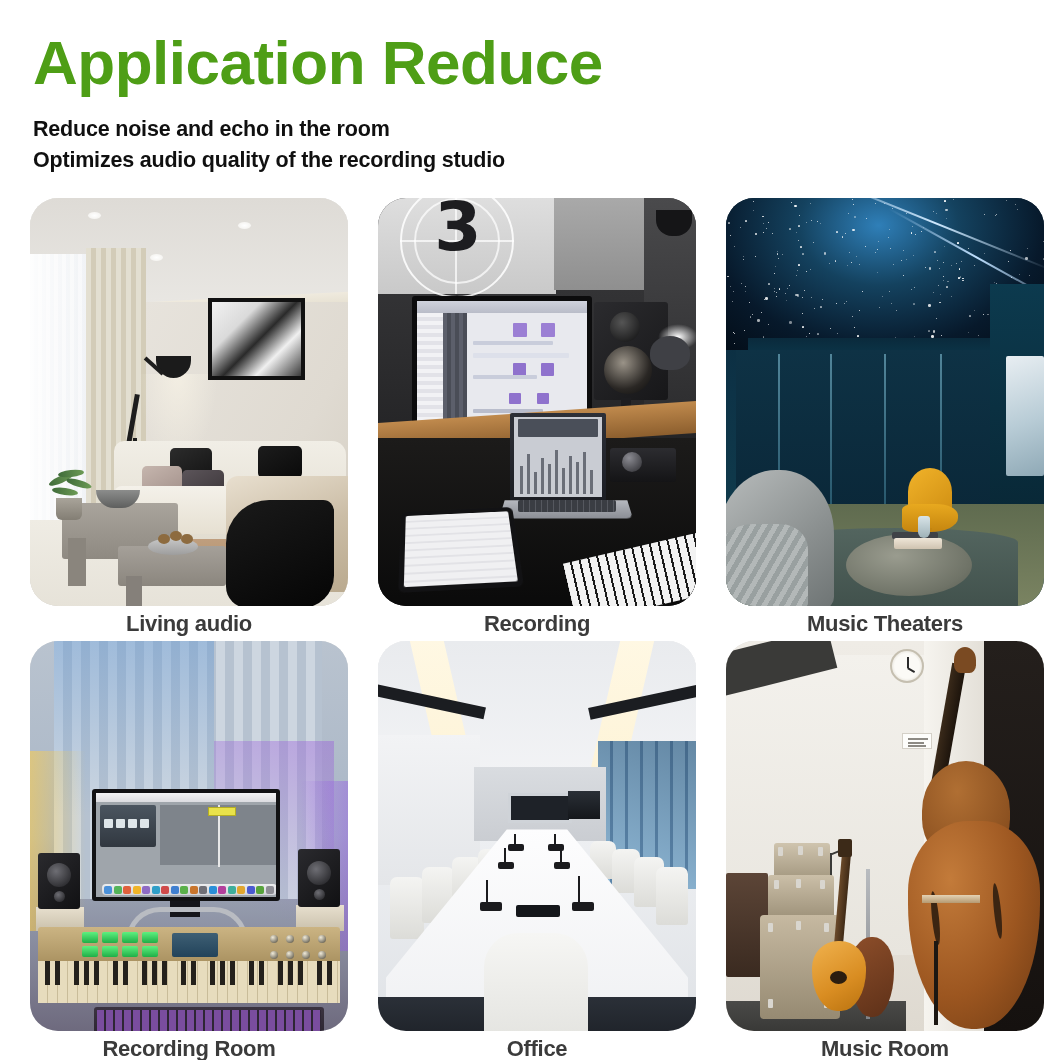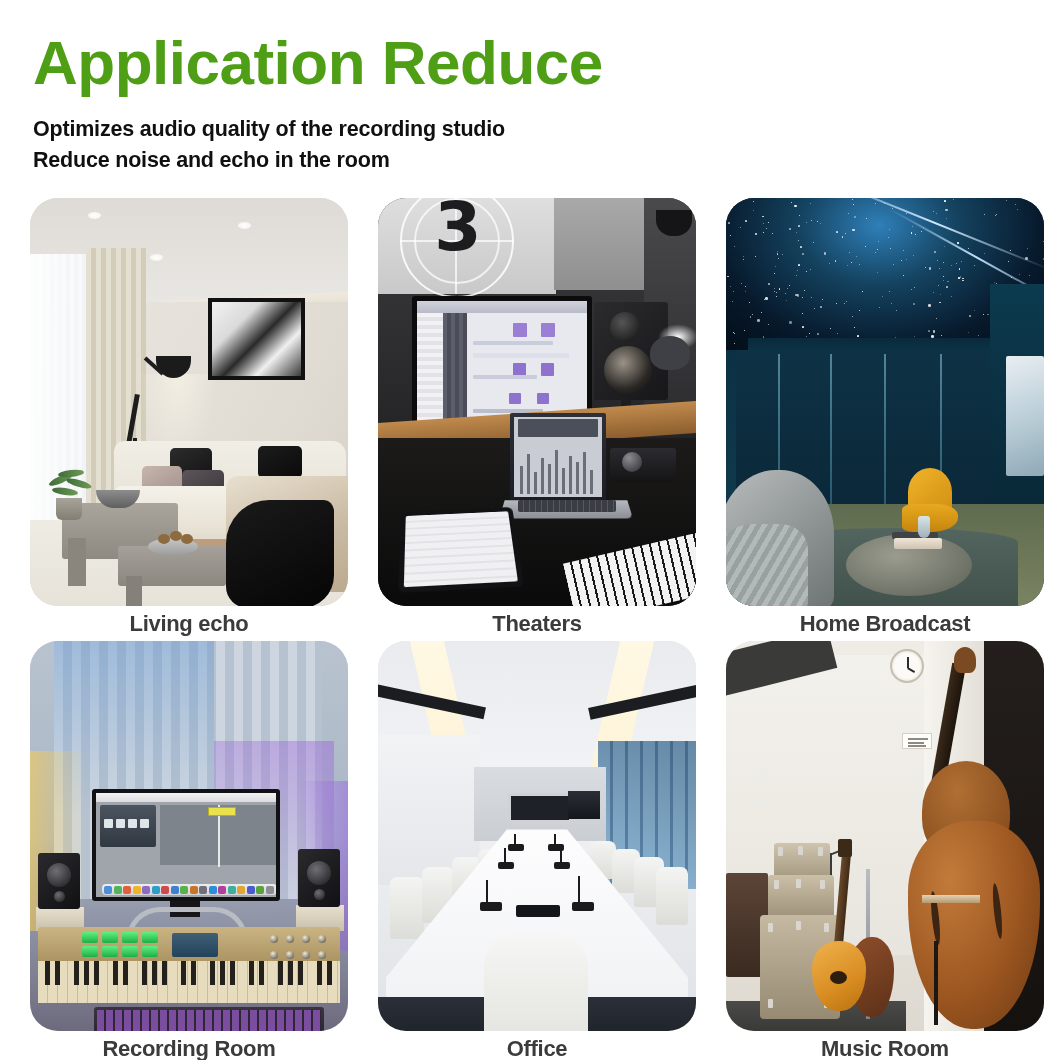--- a/index.html
+++ b/index.html
@@ -403,22 +403,22 @@
   .mr-endpin { left:208px; top:300px; width:4px; height:84px; background:#1c1712; }
   .mr-floor { left:0; top:360px; width:180px; height:50px;
      background:linear-gradient(180deg,#4a4a48,#2e2e2c); }
 </style>
 </head>
 <body>
 
 <div class="header">
   <div class="title">Application Reduce</div>
   <div class="subtitle-block">
+    <div class="subtitle">Reduce noise and echo in the room</div>
     <div class="subtitle">Optimizes audio quality of the recording studio</div>
-    <div class="subtitle">Reduce noise and echo in the room</div>
   </div>
 </div>
 
 <div class="grid">
 
   <div class="cell">
     <div class="thumb">
       <div class="scene lr">
         <div class="lay lr-ceiling"></div>
         <div class="lay lr-cove"></div>
@@ -459,21 +459,21 @@
         <div class="lay lr-pot"></div>
         <div class="lay lr-plant">
           <div class="lr-leaf" style="left:0;top:6px;transform:rotate(-24deg);"></div>
           <div class="lr-leaf" style="left:10px;top:0px;transform:rotate(-6deg);"></div>
           <div class="lr-leaf" style="left:18px;top:10px;transform:rotate(16deg);"></div>
           <div class="lr-leaf" style="left:4px;top:18px;transform:rotate(8deg);"></div>
         </div>
       </div>
       <div class="corner-dot"></div>
     </div>
-    <div class="caption">Living echo</div>
+    <div class="caption">Living audio</div>
   </div>
 
   <div class="cell">
     <div class="thumb">
       <div class="scene bc">
         <div class="lay bc-wallpanel"></div>
         <div class="lay bc-lead-ring"></div>
         <div class="lay bc-lead-ring2"></div>
         <div class="lay bc-cross-v"></div>
         <div class="lay bc-cross-h"></div>
@@ -530,21 +530,21 @@
         <div class="lay bc-knob"></div>
         <div class="lay bc-tablet">
             <div class="bc-tab-screen"></div>
           </div>
         <div class="lay bc-piano">
             <div class="bc-pianokeys"></div>
           </div>
       </div>
       <div class="corner-dot"></div>
     </div>
-    <div class="caption">Theaters</div>
+    <div class="caption">Recording</div>
   </div>
 
   <div class="cell">
     <div class="thumb">
       <div class="scene ht">
         <div class="lay ht-ceil" id="ht-sky">
             <div class="ht-star" style="width: 2.6px; height: 2.6px; left: 218.908px; top: 10.6092px; opacity: 0.68;"></div>
             <div class="ht-star" style="width: 1px; height: 1px; left: 265.493px; top: 96.2148px; opacity: 0.95;"></div>
             <div class="ht-star" style="width: 1px; height: 1px; left: 188.343px; top: 137.606px; opacity: 0.36;"></div>
             <div class="ht-star" style="width: 1px; height: 1px; left: 177.075px; top: 51.9225px; opacity: 0.63;"></div>
@@ -802,21 +802,21 @@
         <div class="lay ht-chair-stem"></div>
         <div class="lay ht-sofa"></div>
         <div class="lay ht-sofa2"></div>
         <div class="lay ht-table"></div>
         <div class="lay ht-book2"></div>
         <div class="lay ht-book"></div>
         <div class="lay ht-vase"></div>
       </div>
       <div class="corner-dot"></div>
     </div>
-    <div class="caption">Home Broadcast</div>
+    <div class="caption">Music Theaters</div>
   </div>
 
   <div class="cell row2">
     <div class="thumb">
       <div class="scene rr">
         <div class="lay rr-curtain"></div>
         <div class="lay rr-curtain-glowb"></div>
         <div class="lay rr-curtain-glowp"></div>
         <div class="lay rr-leftglow"></div>
         <div class="lay rr-rightglow"></div>

